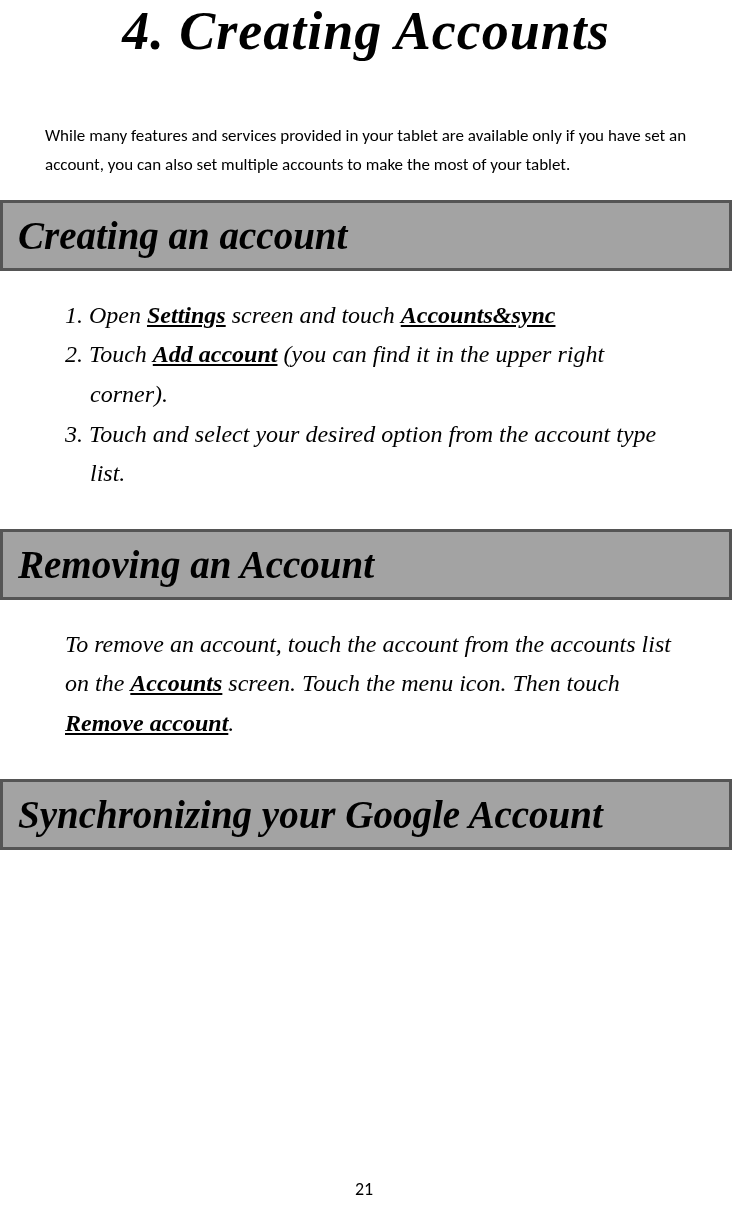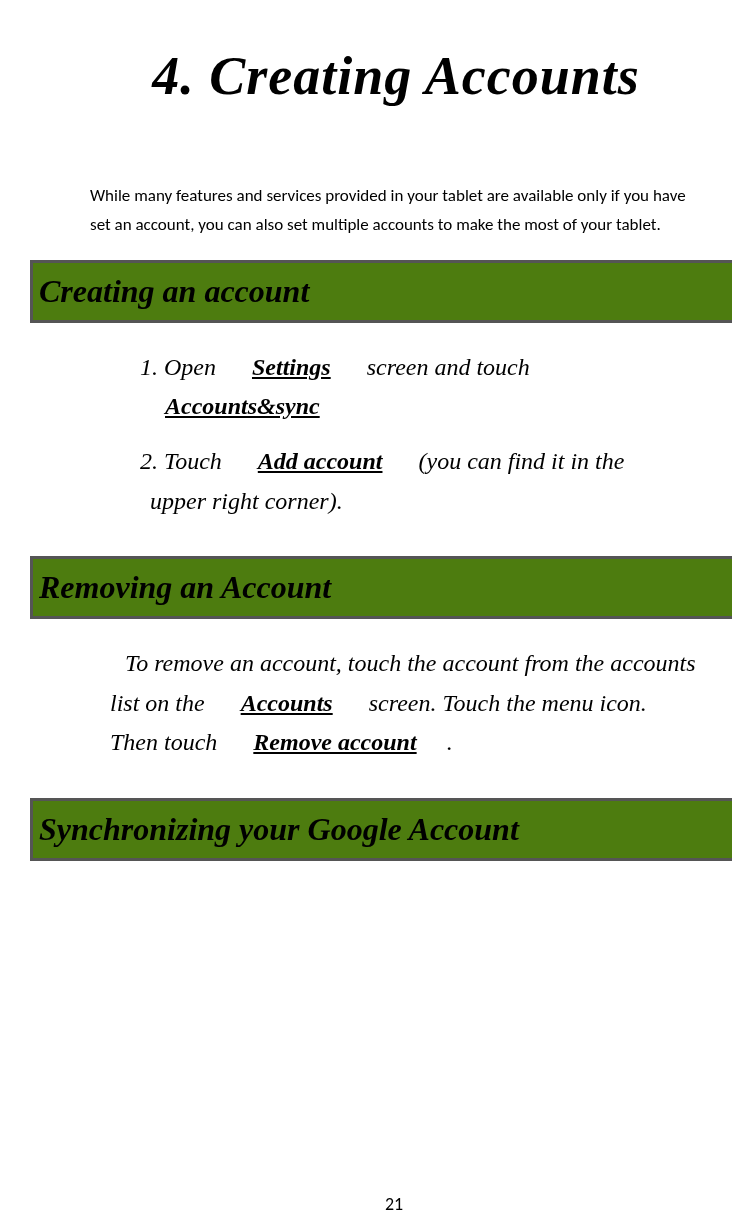--- a/index.html
+++ b/index.html
@@ -1,16 +1,16 @@
 <!DOCTYPE html>
 <html><head>
   <meta charset="utf-8">
   <style>
     * {
-      margin: 15px;
+      margin: 0;
       padding: 0;
       box-sizing: border-box;
     }
     body {
       width: 732px;
       height: 1225px;
       background: white;
       font-family: Calibri, Arial, sans-serif;
       position: relative;
       padding: 0 40px;
@@ -26,27 +26,27 @@
       letter-spacing: 1px;
     }
     .intro-text {
       font-family: Calibri, Arial, sans-serif;
       font-size: 17px;
       line-height: 1.7;
       margin-bottom: 20px;
       padding: 0 5px;
     }
     .section-header {
-      background: #4d7c0f;
+      background: #a3a3a3;
       border: 3px solid #555;
       font-family: 'Brush Script MT', 'Lucida Handwriting', cursive;
-      font-size: 32px;
+      font-size: 39px;
       font-weight: bold;
       font-style: italic;
-      padding: 10px 6px;
+      padding: 10px 15px;
       margin: 0 -40px 25px -40px;
     }
     .body-text {
       font-family: 'Brush Script MT', 'Lucida Handwriting', cursive;
       font-size: 24px;
       font-style: italic;
       line-height: 1.65;
       padding: 0 10px 0 25px;
       margin-bottom: 35px;
     }
@@ -79,20 +79,21 @@
 
 <div class="section-header">Creating an account</div>
 
 <div class="body-text">
   <div class="list-item">
     <span>1. Open </span><span class="bold underline">Settings</span><span> screen and touch </span><span class="bold underline">Accounts&amp;sync</span>
   </div>
   <div class="list-item">
     <span>2. Touch </span><span class="bold underline">Add account</span><span> (you can find it in the upper right corner).</span>
   </div>
+  <div class="list-item">3. Touch and select your desired option from the account type list.</div>
 </div>
 
 <div class="section-header">Removing an Account</div>
 
 <div class="body-text">
   <span>To remove an account, touch the account from the accounts list on the </span><span class="bold underline">Accounts</span><span> screen. Touch the menu icon. Then touch </span><span class="bold underline">Remove account</span><span>.</span>
 </div>
 
 <div class="section-header">Synchronizing your Google Account</div>
 

